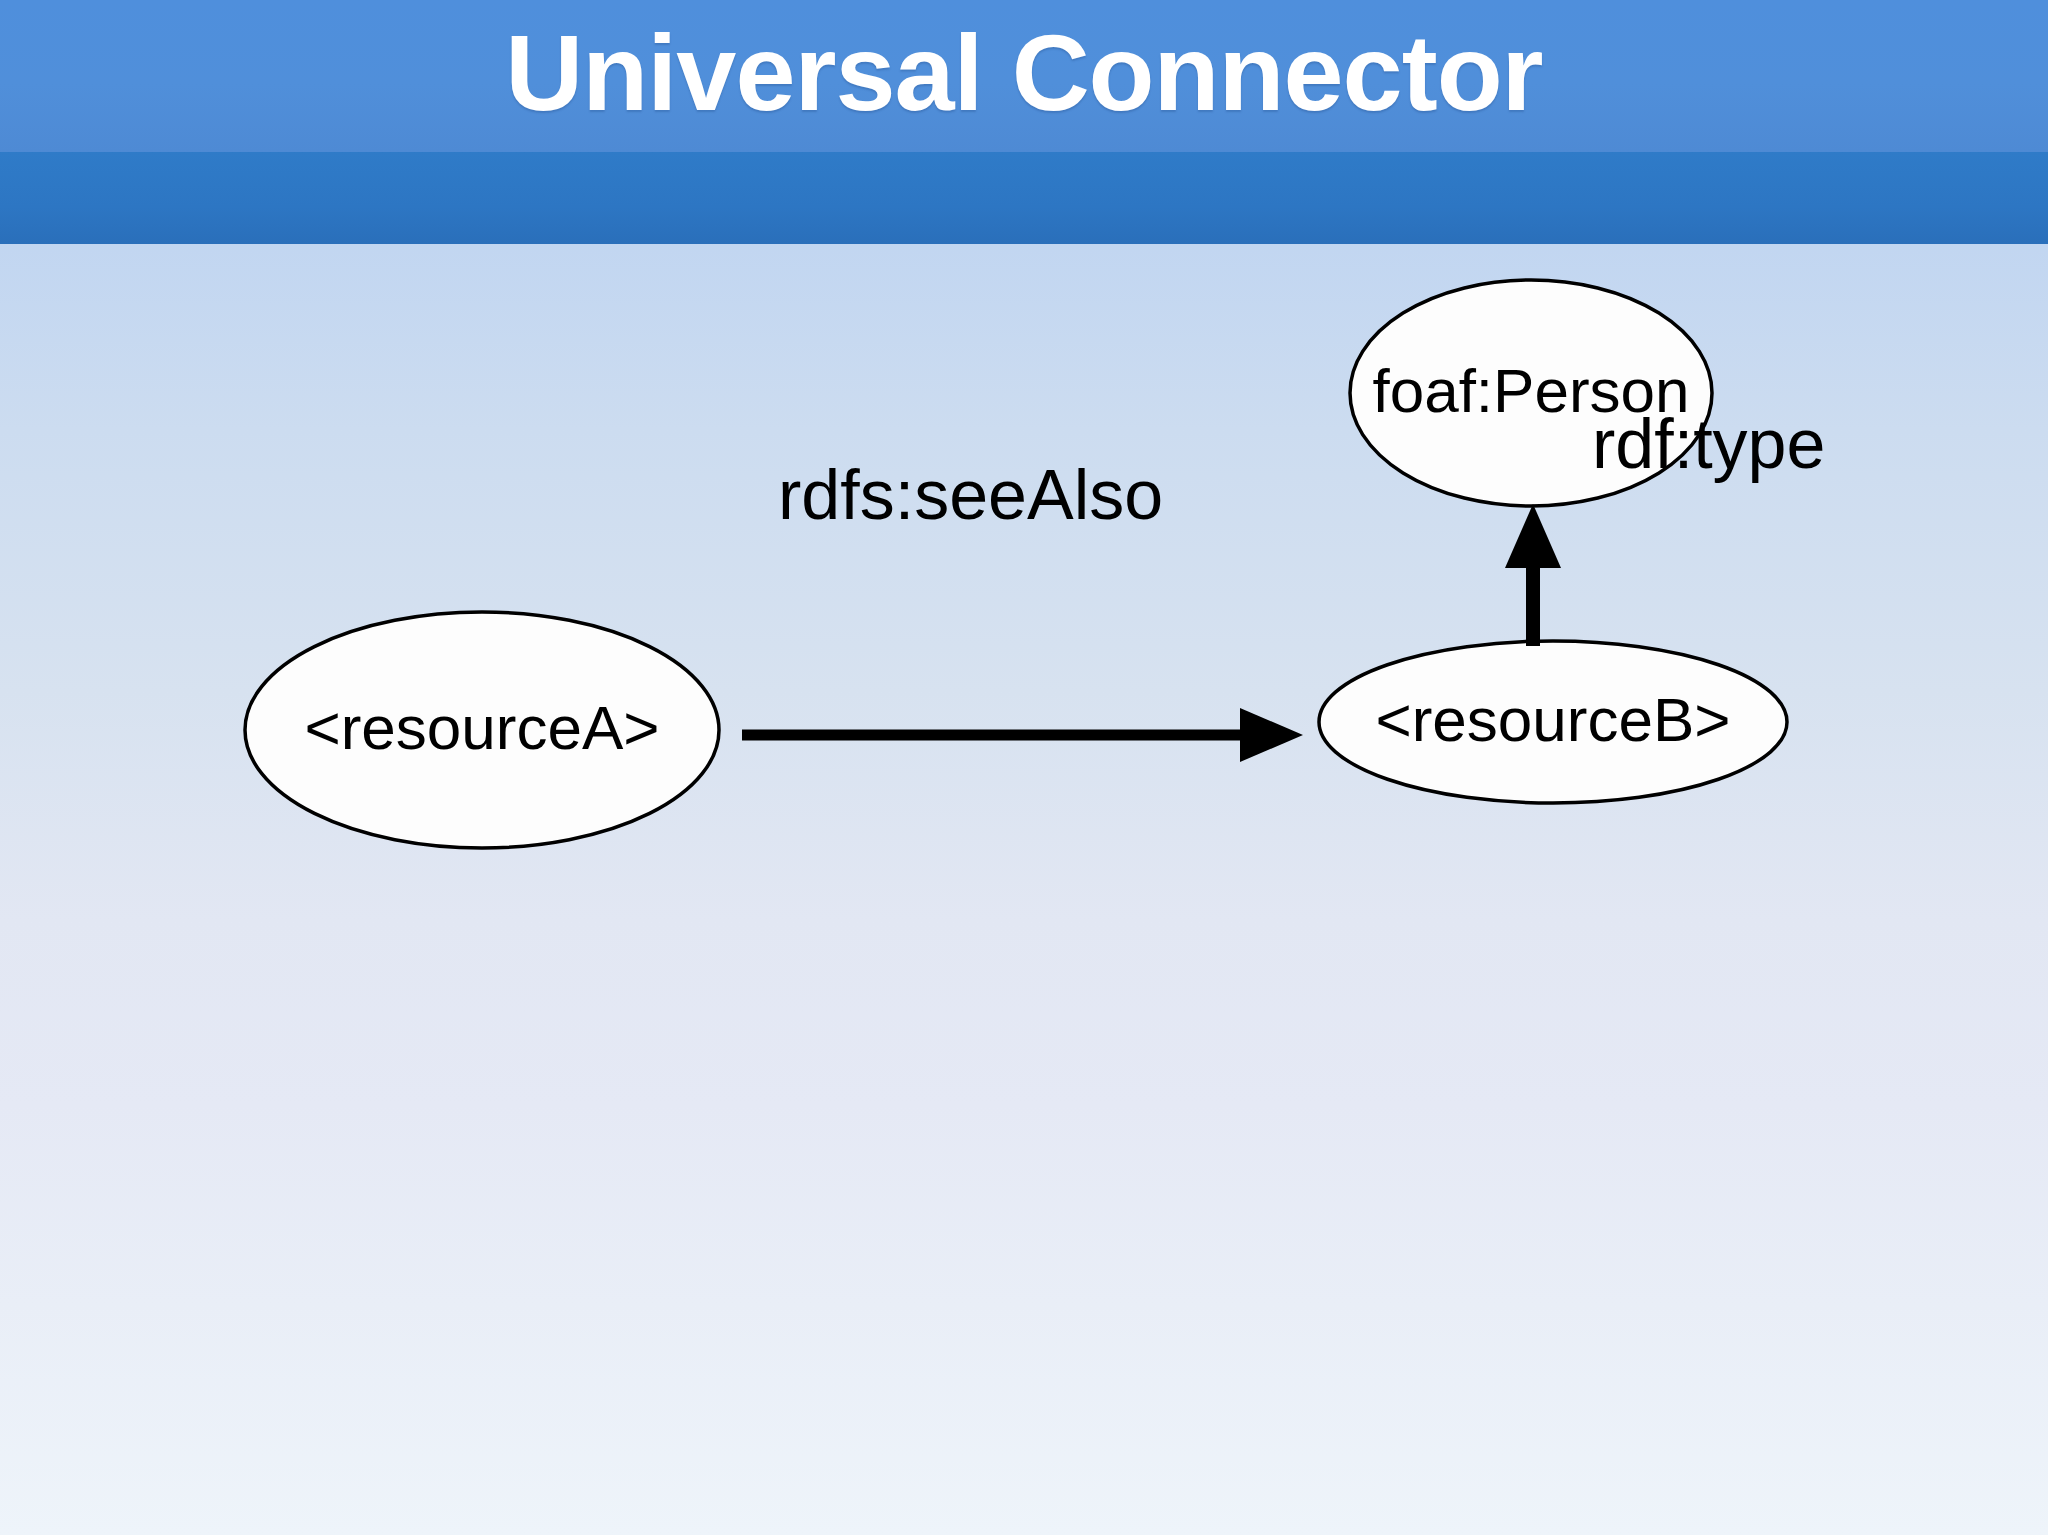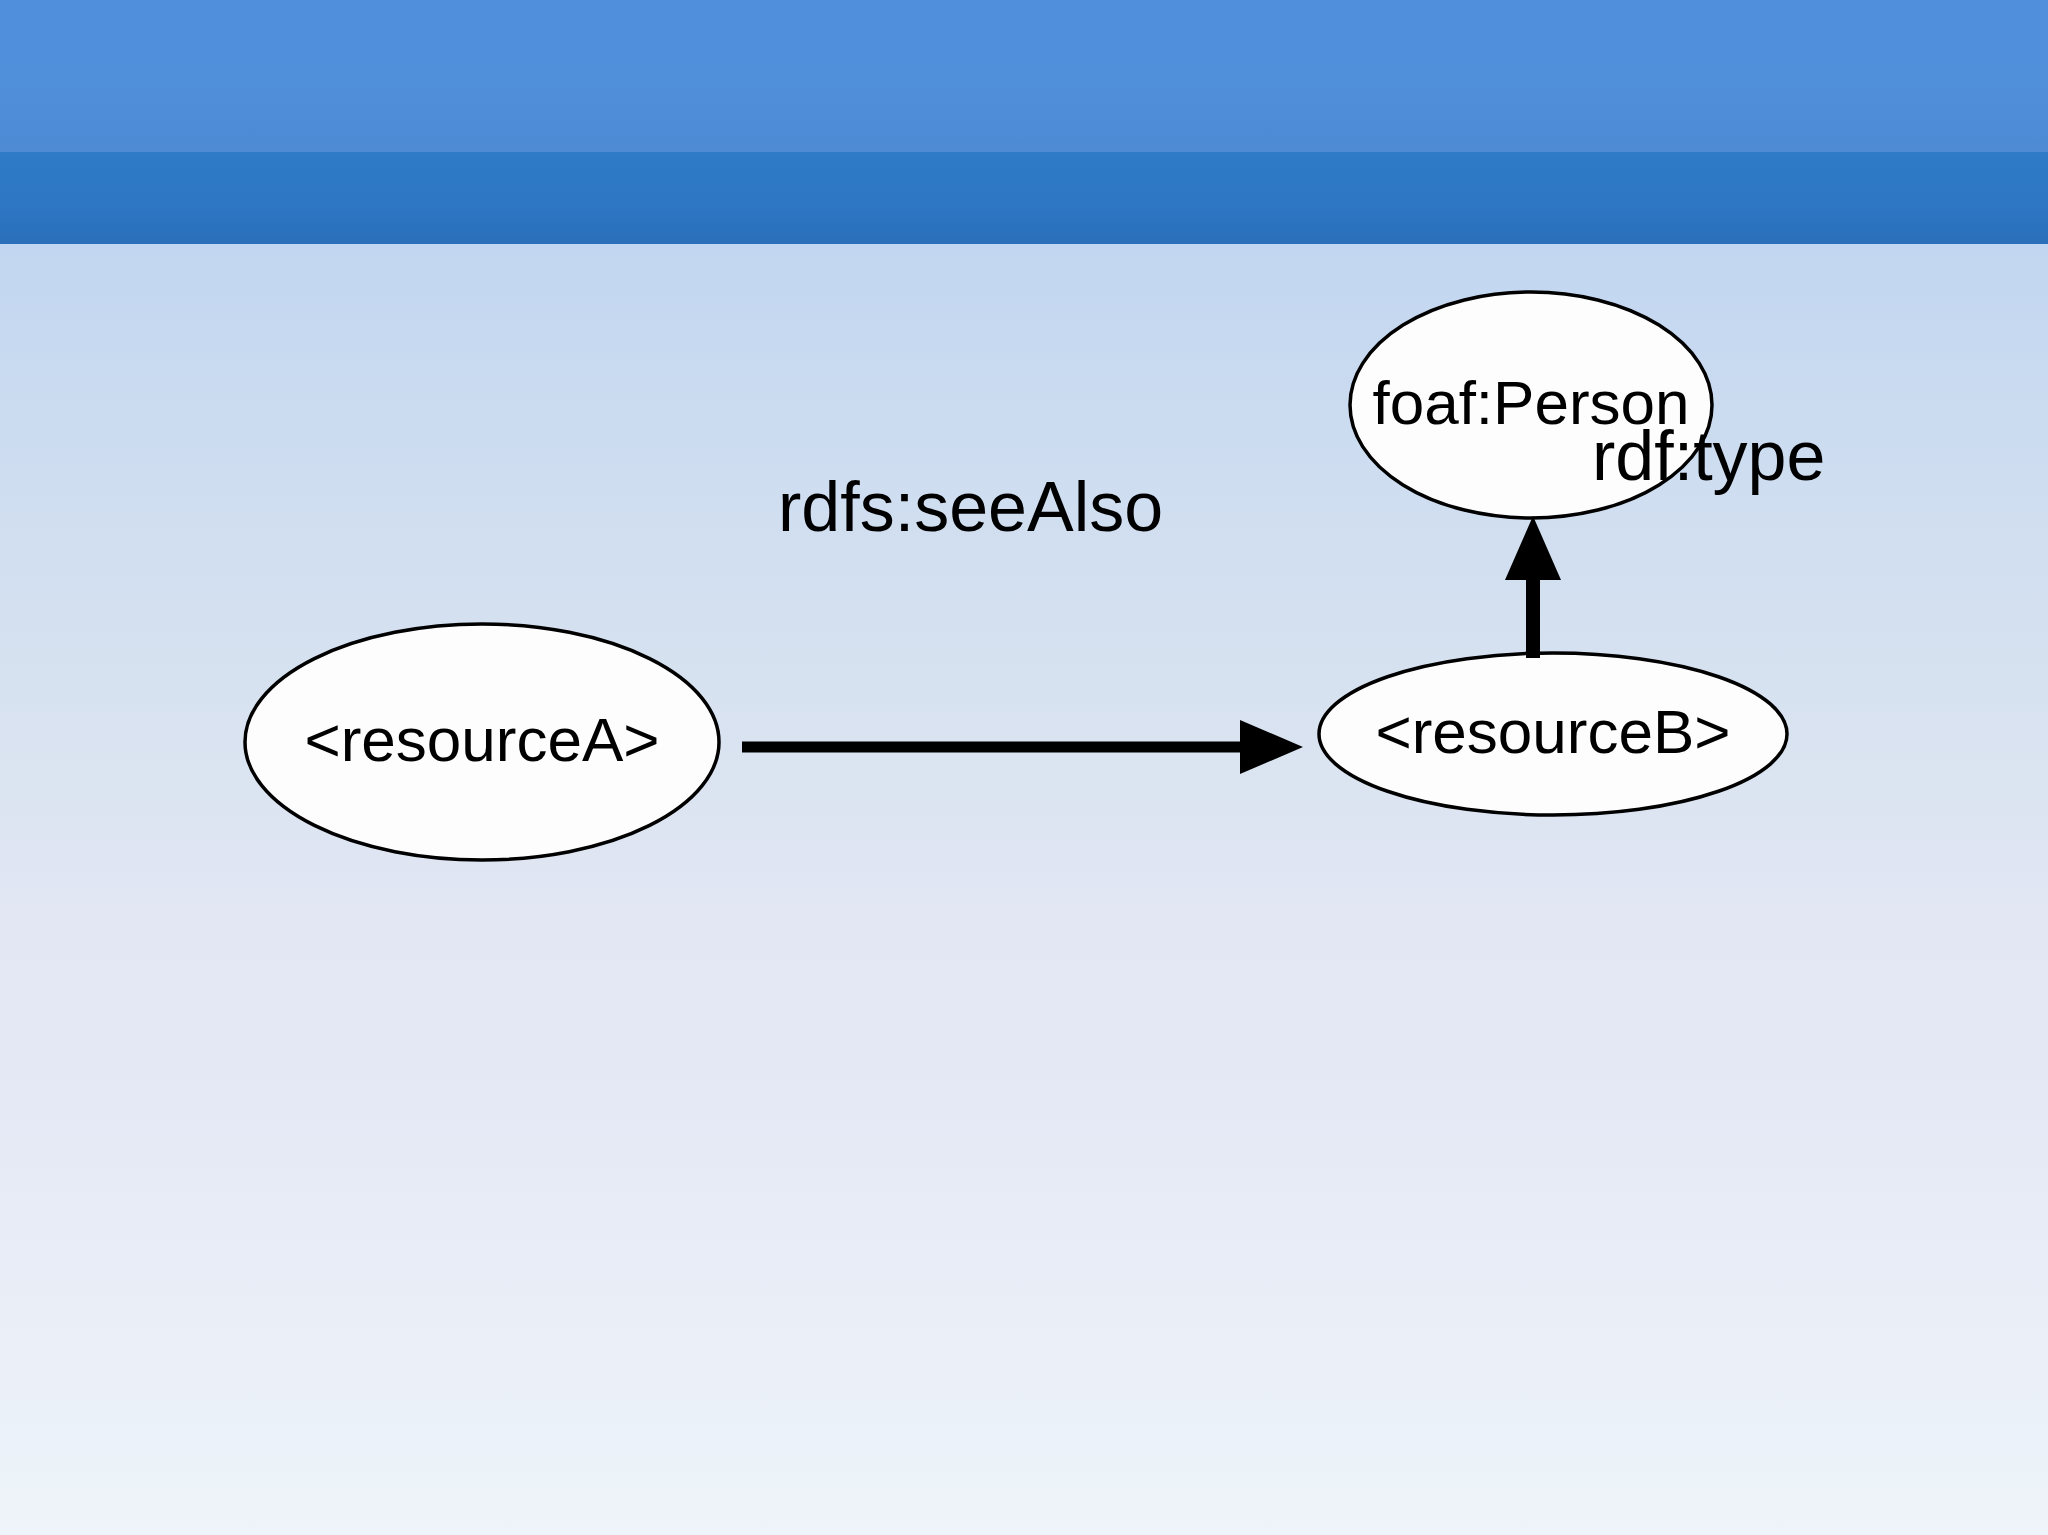--- a/index.html
+++ b/index.html
@@ -55,21 +55,21 @@
     white-space: nowrap;
     text-shadow: 0 2px 2px rgba(30,70,130,0.28);
     padding-bottom: 6px;
     box-sizing: border-box;
   }
 
   
   #diagram {
     position: absolute;
     left: 0;
-    top: 248px;
+    top: 236px;
     width: 2048px;
     height: 1088px;
   }
   #diagram-svg {
     position: absolute;
     left: 0;
     top: 0;
     width: 2048px;
     height: 1291px;
   }
@@ -100,20 +100,21 @@
     stroke: none;
   }
 </style>
 </head>
 <body>
 
 <div id="slide">
 
   <div id="header-band-light"></div>
   <div id="header-band-dark"></div>
+  <div id="header-title">Universal Connector</div>
 
   <div id="diagram">
     <svg id="diagram-svg" viewBox="0 0 2048 1291" xmlns="http://www.w3.org/2000/svg">
 
       <g>
         <ellipse class="ellipse-shape" cx="1531" cy="157" rx="181" ry="113"></ellipse>
         <text class="node-label" x="1531" y="160">foaf:Person</text>
       </g>
 
       <g>

